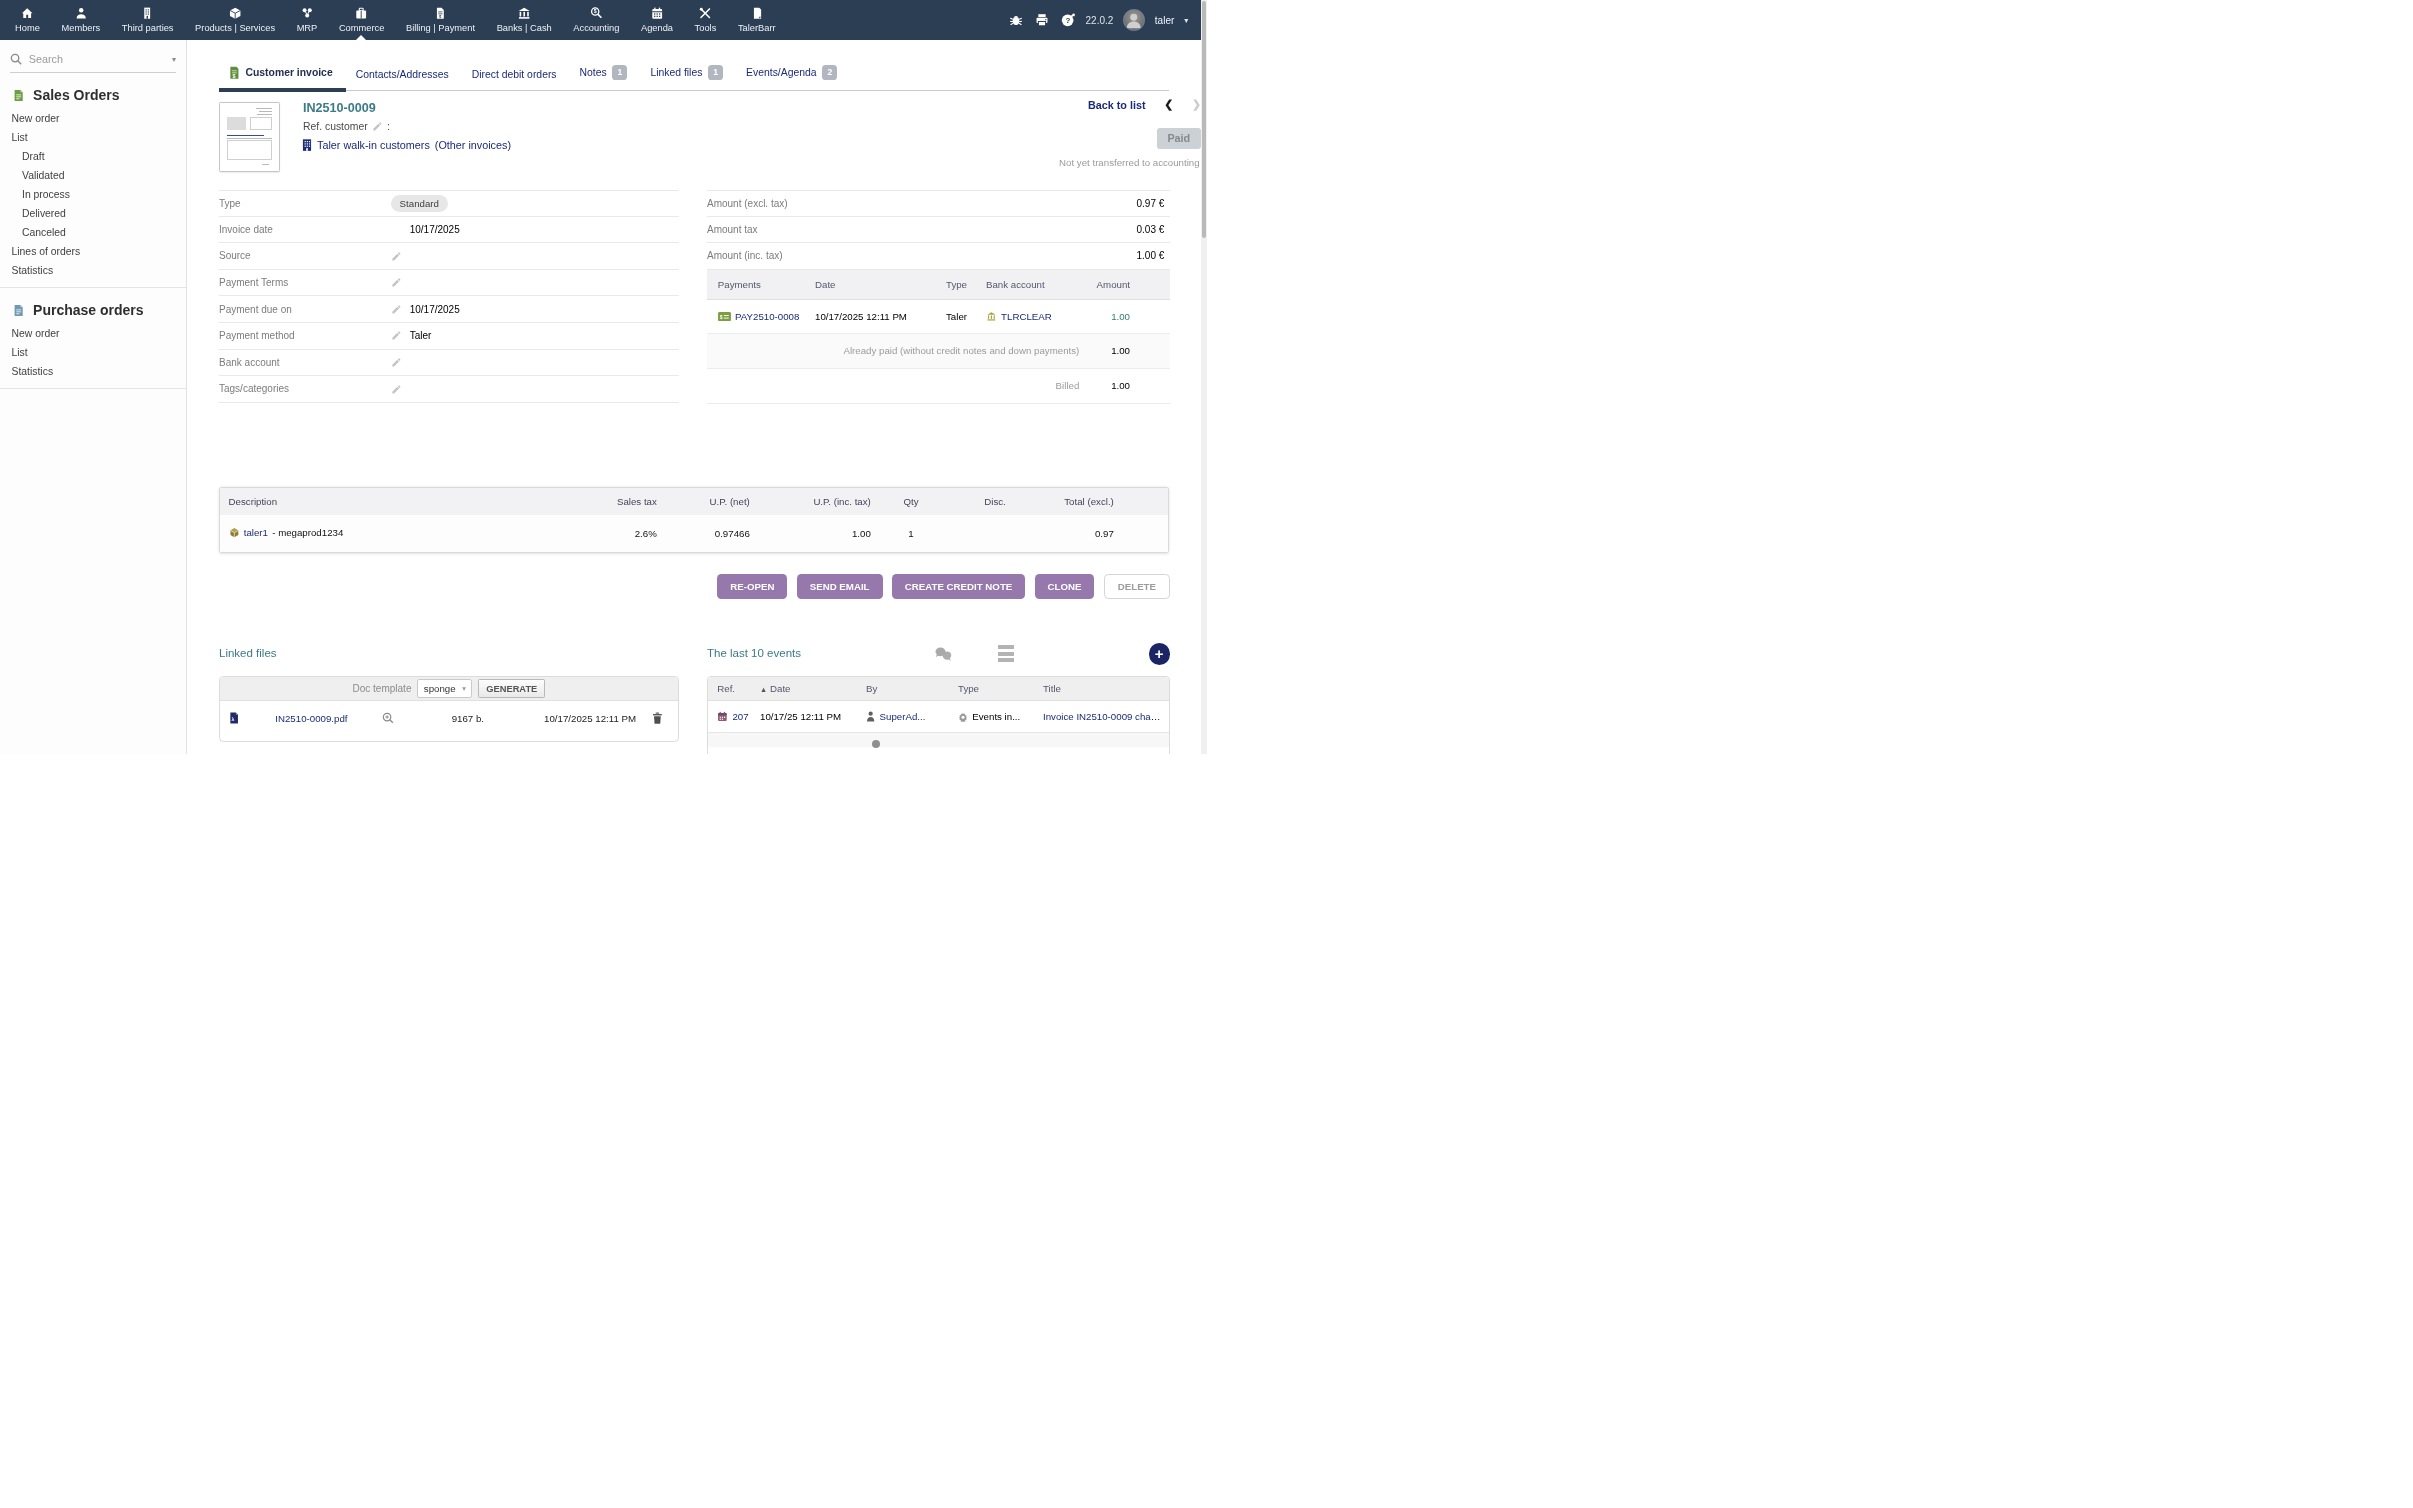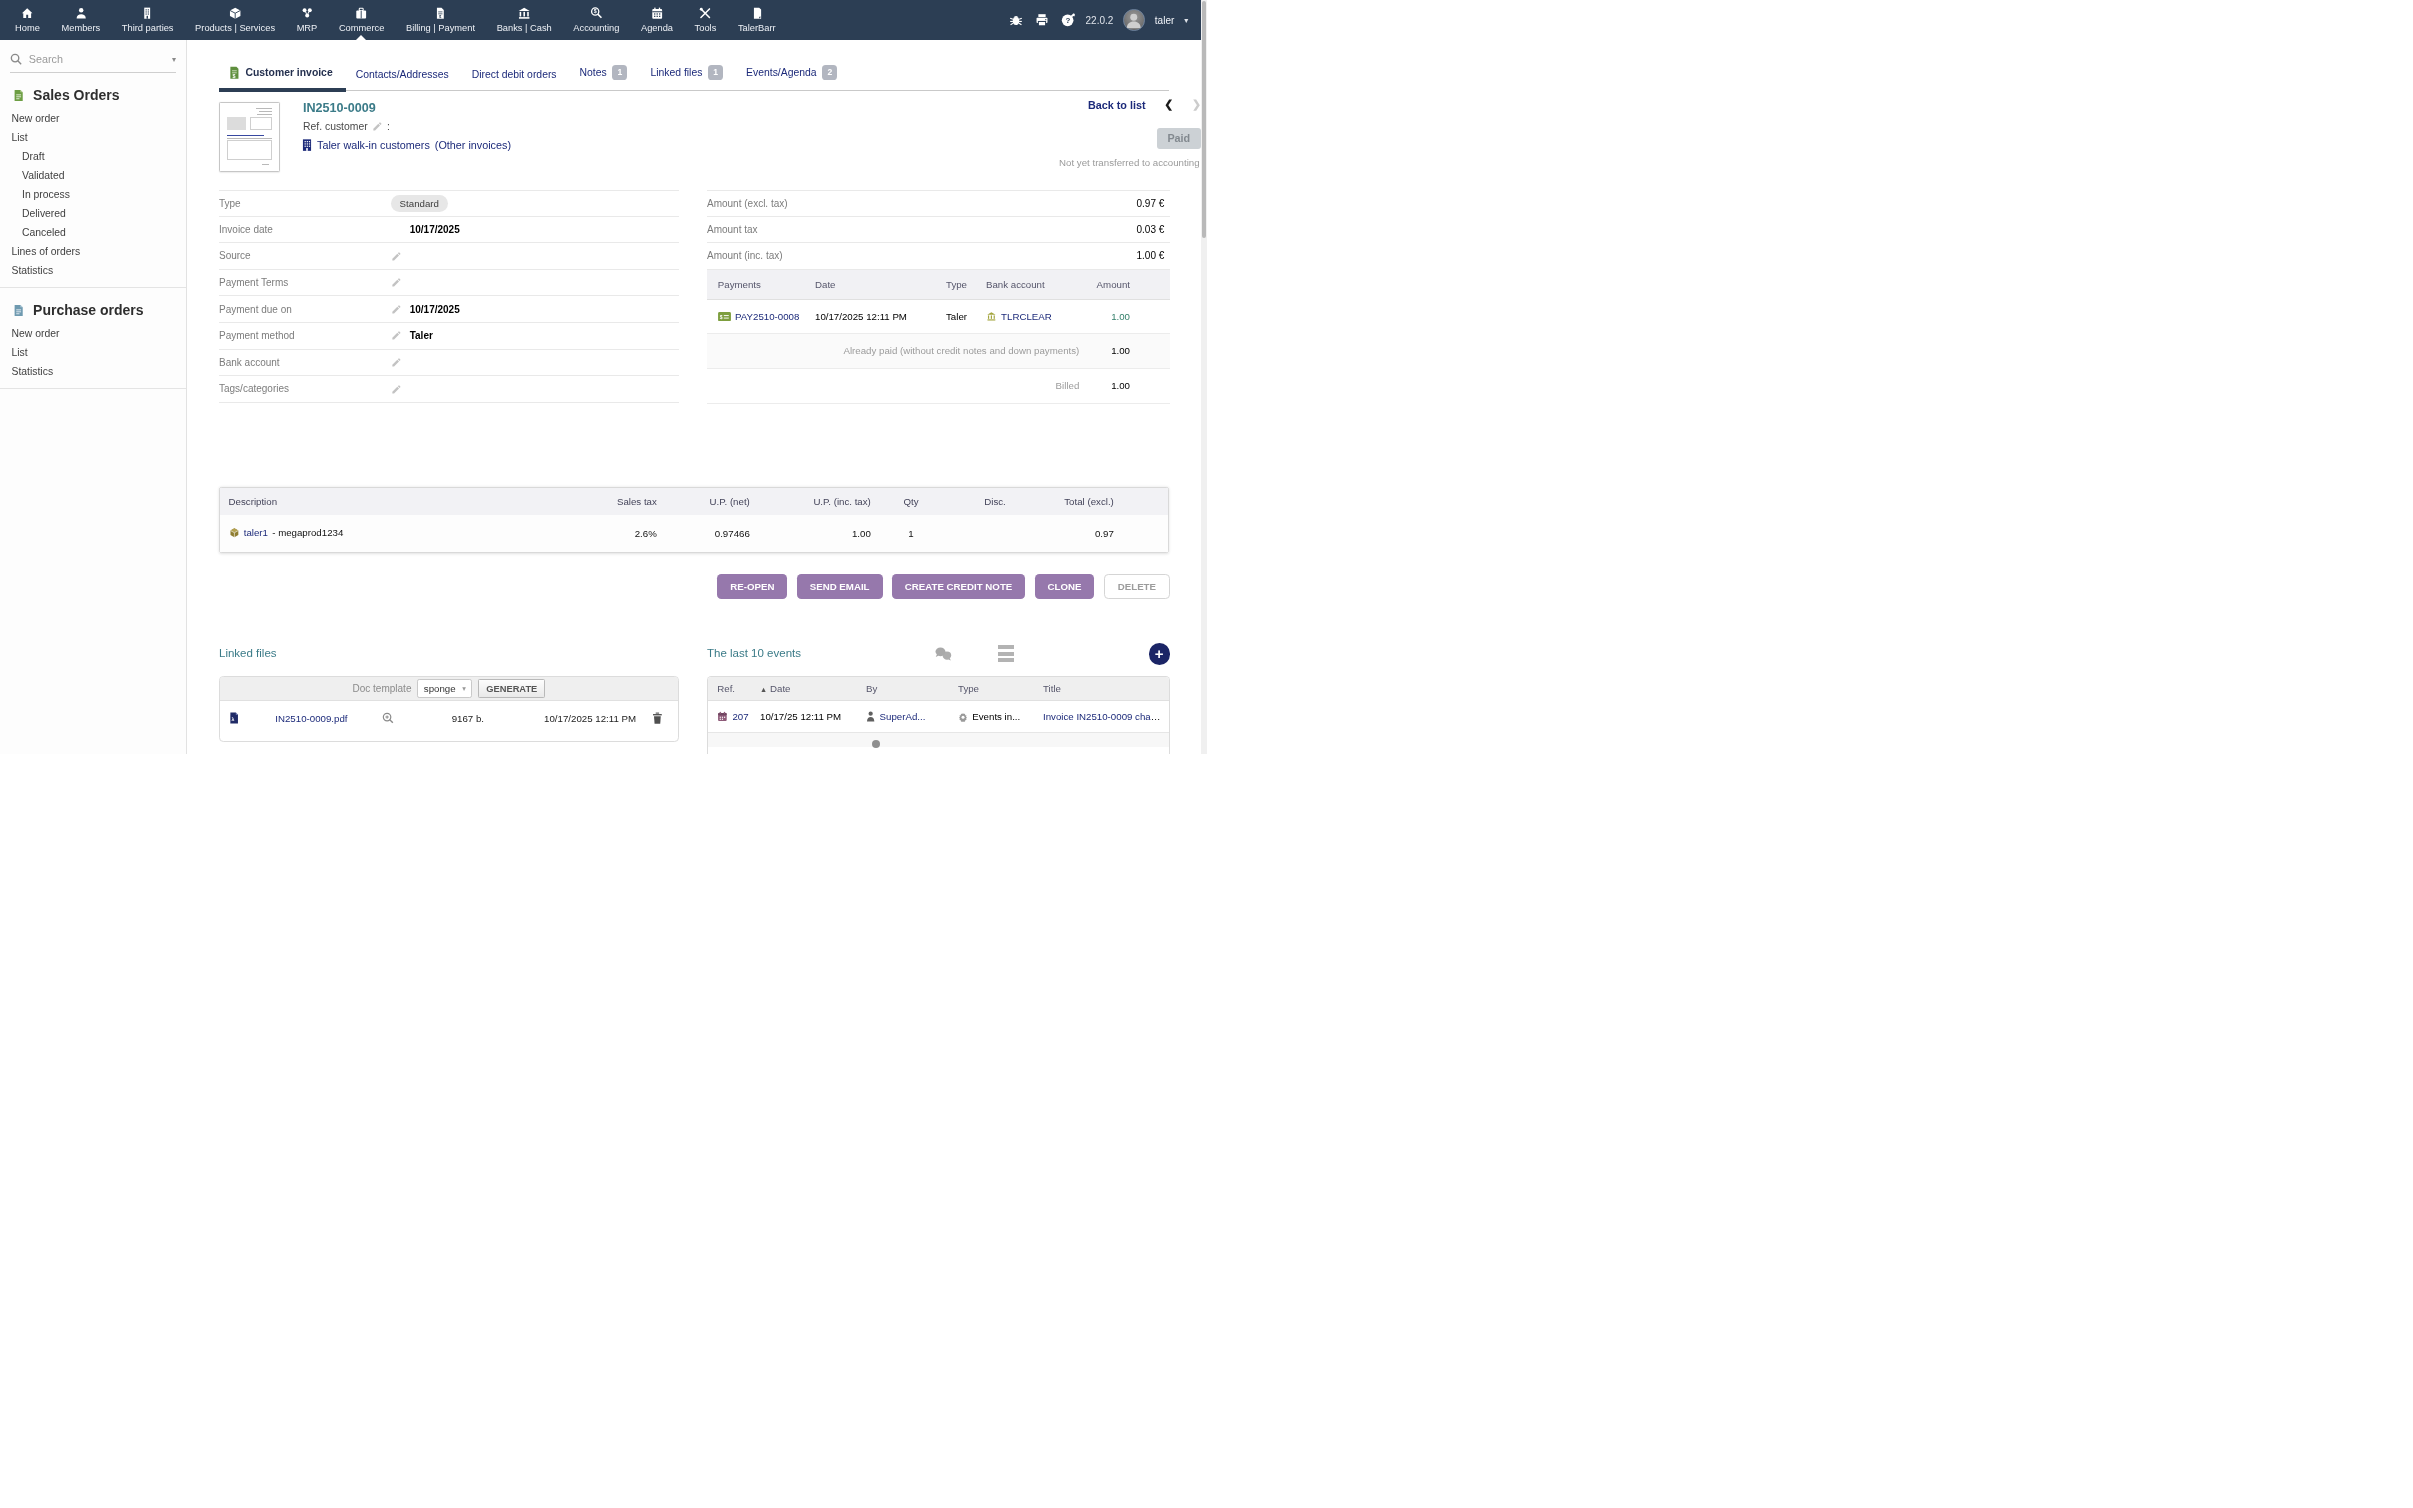--- a/index.html
+++ b/index.html
@@ -66,21 +66,21 @@
   .chev.next { color:#cccccc; }
   .paid-badge { position:absolute; right:0; top:88px; background:#ccd1d5; color:#82898f; font-weight:bold; font-size:10.8px; border-radius:2.9px; padding:4.3px 10.8px; }
   .acct-note { position:absolute; right:1.4px; top:117px; font-size:9.7px; color:#9a9a9a; }
 
   
   .fields { position:absolute; left:32px; top:150px; width:460px; font-size:10px; }
   .frow { display:flex; align-items:center; min-height:26.6px; border-bottom:0.7px solid #e9e9e9; }
   .frow:first-child { border-top:0.7px solid #e9e9e9; }
   .flabel { width:172px; color:#7c7c7c; flex:none; }
   .fedit { width:18.7px; flex:none; display:flex; align-items:center; }
-  .fvalue { color:#000; font-weight:700; }
+  .fvalue { color:#000; font-weight:400; }
   .pill { background:#e7e7e7; color:#3d3d3d; font-weight:normal; border-radius:9.3px; padding:2.9px 8.6px; font-size:9.7px; }
   .dim { color:#9b9b9b; font-weight:normal; line-height:1.55; }
 
   
   .amounts { position:absolute; left:520px; top:150px; width:463px; font-size:10px; }
   .arow { display:flex; align-items:center; height:26.6px; border-bottom:0.7px solid #e9e9e9; padding-right:5.7px; }
   .arow:first-child { border-top:0.7px solid #e9e9e9; }
   .alabel { color:#7c7c7c; }
   .avalue { margin-left:auto; color:#000; font-weight:500; }
 

